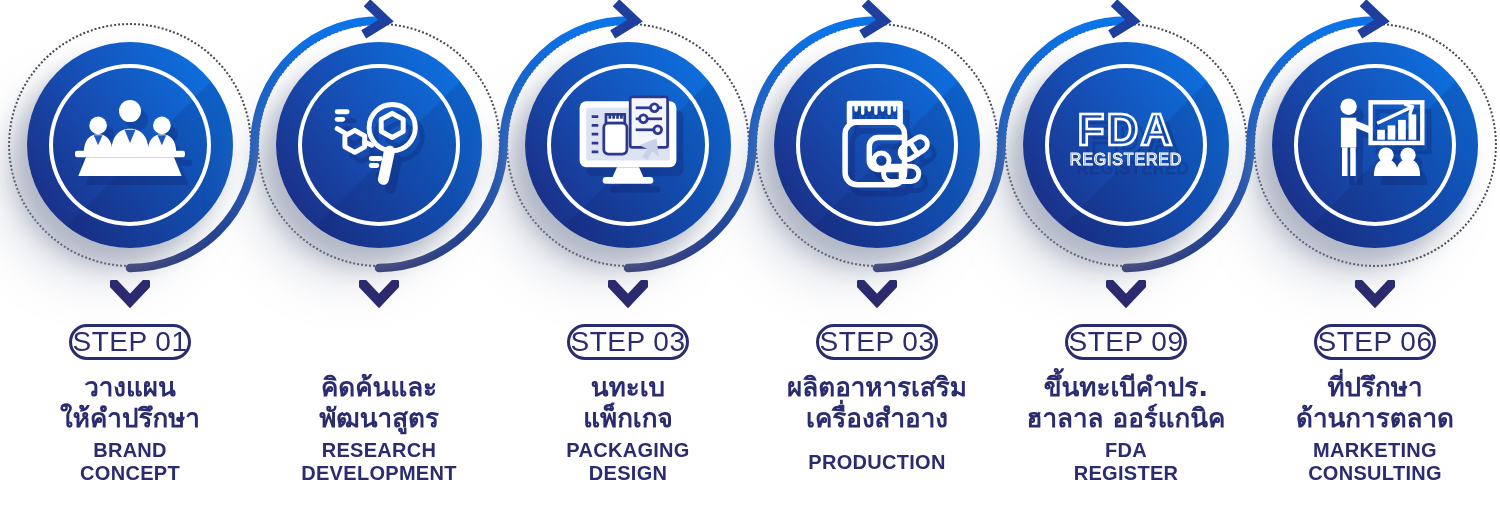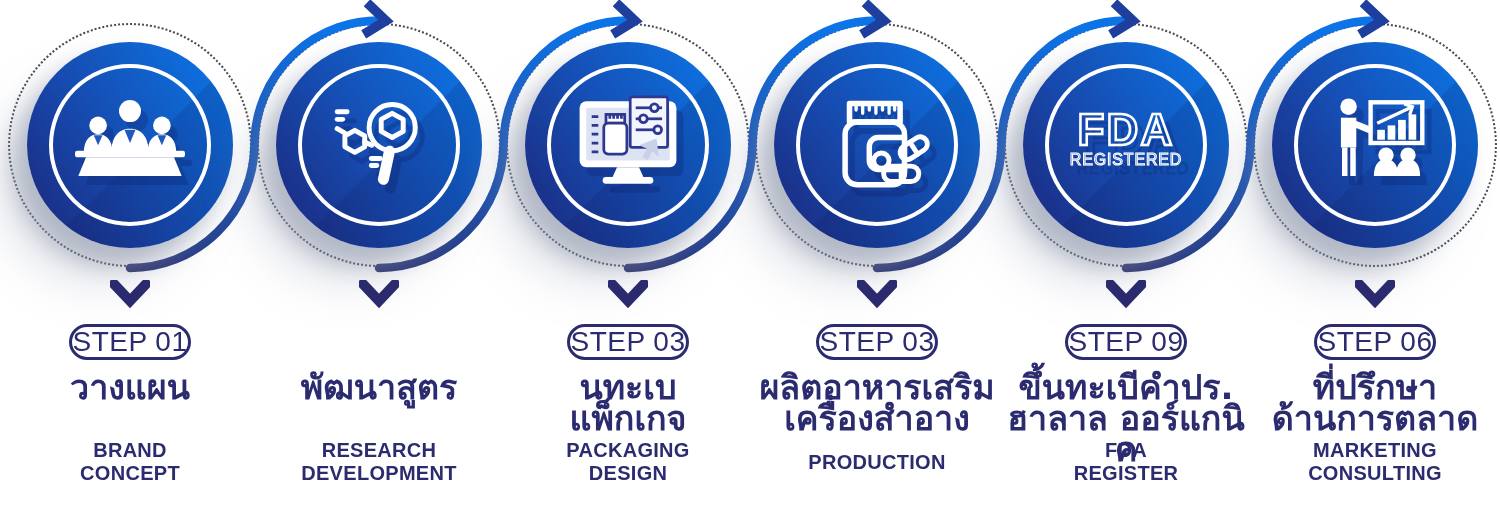--- a/index.html
+++ b/index.html
@@ -27,21 +27,21 @@
   .icon svg{width:110px;height:110px;overflow:visible;display:block;}
 
   .chev{position:absolute;left:104px;top:280px;z-index:3;}
 
   .pill{position:absolute;left:63px;top:324px;width:122px;height:36px;box-sizing:border-box;
        border:3.5px solid #2b2b6f;border-radius:19px;display:flex;align-items:center;justify-content:center;
        color:#2b2b6f;font-size:28px;font-weight:500;letter-spacing:.5px;z-index:3;
        font-family:"Liberation Sans","DejaVu Sans",sans-serif;}
 
   .thai{position:absolute;left:-6px;top:372px;width:260px;text-align:center;color:#2b2b6f;
-       font-weight:700;font-size:34px;line-height:31px;z-index:3;}
+       font-weight:700;font-size:26px;line-height:31px;z-index:3;}
   .thai span{display:block;}
 
   .en{position:absolute;left:0;top:437px;width:248px;height:50px;display:flex;flex-direction:column;
        align-items:center;justify-content:center;color:#2b2b6f;font-weight:700;font-size:20px;
        line-height:23px;letter-spacing:.3px;z-index:3;
        font-family:"Liberation Sans","DejaVu Sans",sans-serif;}
   .en span:empty{display:none;}
 
   #connectors{position:absolute;left:0;top:0;z-index:2;pointer-events:none;}
 </style>
@@ -116,20 +116,21 @@
       </svg>
     </div>
     <svg class="chev" width="40" height="30" viewBox="0 0 40 30">
       <path d="M4 4 L20 21 L36 4" fill="none" stroke="#2b2a6e" stroke-width="10" stroke-linecap="round" stroke-linejoin="miter"></path>
     </svg>
     <div class="pill">
         <span>STEP 01</span>
       </div>
     <div class="thai">
       <span>วางแผน</span>
+      <span>ให้คำปรึกษา</span>
     </div>
     <div class="en">
       <span>BRAND</span>
       <span>CONCEPT</span>
     </div>
   </div>
 
   <div class="step" style="left:255px">
     <div class="dotted-ring"></div>
     <div class="disc"></div>
@@ -147,20 +148,21 @@
             <path d="M12 28.5 h5"></path>
           <path d="M43 64 h8"></path>
             <path d="M43 70.5 h5"></path>
         </g>
       </svg>
     </div>
     <svg class="chev" width="40" height="30" viewBox="0 0 40 30">
       <path d="M4 4 L20 21 L36 4" fill="none" stroke="#2b2a6e" stroke-width="10" stroke-linecap="round" stroke-linejoin="miter"></path>
     </svg>
     <div class="thai">
+      <span>คิดค้นและ</span>
       <span>พัฒนาสูตร</span>
     </div>
     <div class="en">
       <span>RESEARCH</span>
       <span>DEVELOPMENT</span>
     </div>
   </div>
 
   <div class="step" style="left:504px">
     <div class="dotted-ring"></div>

